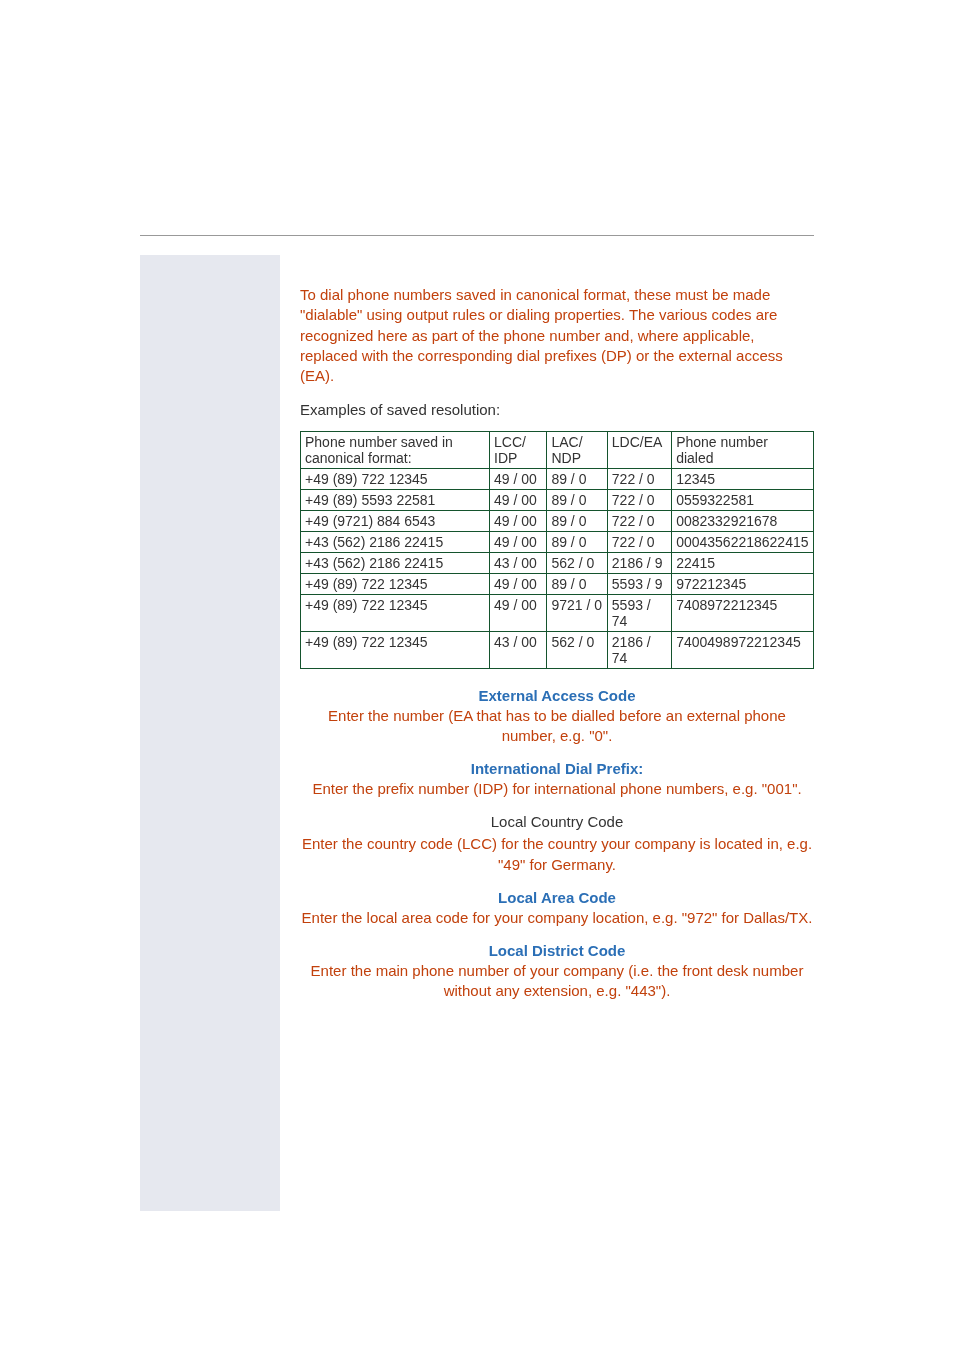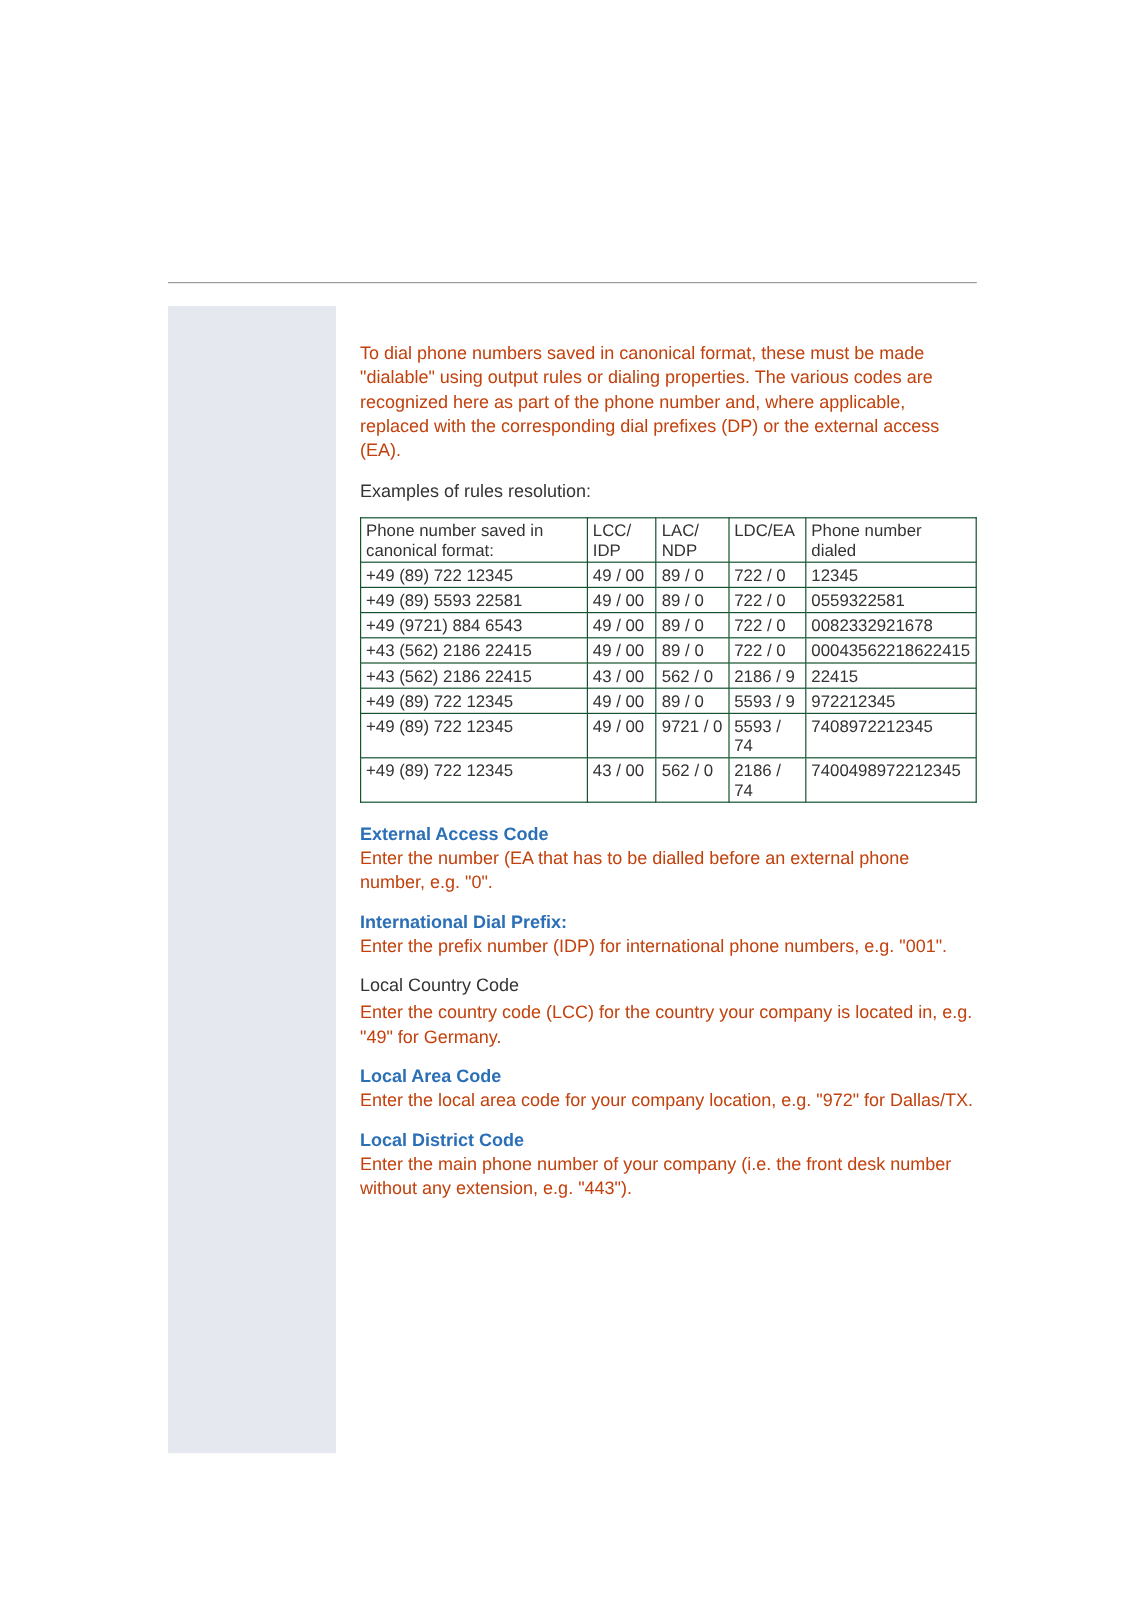--- a/index.html
+++ b/index.html
@@ -9,36 +9,36 @@
   .sidebar { position: absolute; left: 140px; top: 255px; width: 140px; bottom: 140px; background: #e6e8ef; }
   .content { position: absolute; left: 300px; right: 140px; top: 285px; }
   .nav { font-size: 15px; color: #333; margin-bottom: 14px; }
   .nav .bold { font-weight: bold; }
   p.body { font-size: 15px; line-height: 1.35; margin-bottom: 14px; color: #c2410c; }
   p.lead { font-size: 15px; line-height: 1.35; margin-bottom: 10px; color: #333; }
   table.res { border-collapse: collapse; width: 100%; font-size: 14px; margin-bottom: 18px; }
   table.res td, table.res th { border: 1px solid #14532d; padding: 2px 4px; text-align: left; font-weight: normal; vertical-align: top; }
   table.res th { font-weight: normal; }
   .section-title { color: #2b6fb6; font-weight: bold; font-size: 15px; margin-top: 14px; margin-bottom: 2px; }
-  .group { margin-bottom: 6px; }
+  .group { margin-bottom: 6px; text-align: center; }
   .sub { font-size: 15px; margin-top: 8px; margin-bottom: 4px; }
 </style>
 </head>
 <body>
 <div class="page">
 
 <div class="rule"></div>
 <div class="sidebar"></div>
 
 <div class="content">
 
 
   <p class="body">To dial phone numbers saved in canonical format, these must be made "dialable" using output rules or dialing properties. The various codes are recognized here as part of the phone number and, where applicable, replaced with the corresponding dial prefixes (DP) or the external access (EA).</p>
 
-  <p class="lead">Examples of rules resolution:</p>
+  <p class="lead">Examples of saved resolution:</p>
 
   <table class="res">
     <thead>
       <tr>
         <th>Phone number saved in canonical format:</th>
         <th>LCC/ IDP</th>
         <th>LAC/ NDP</th>
         <th>LDC/EA</th>
         <th>Phone number dialed</th>
       </tr>

